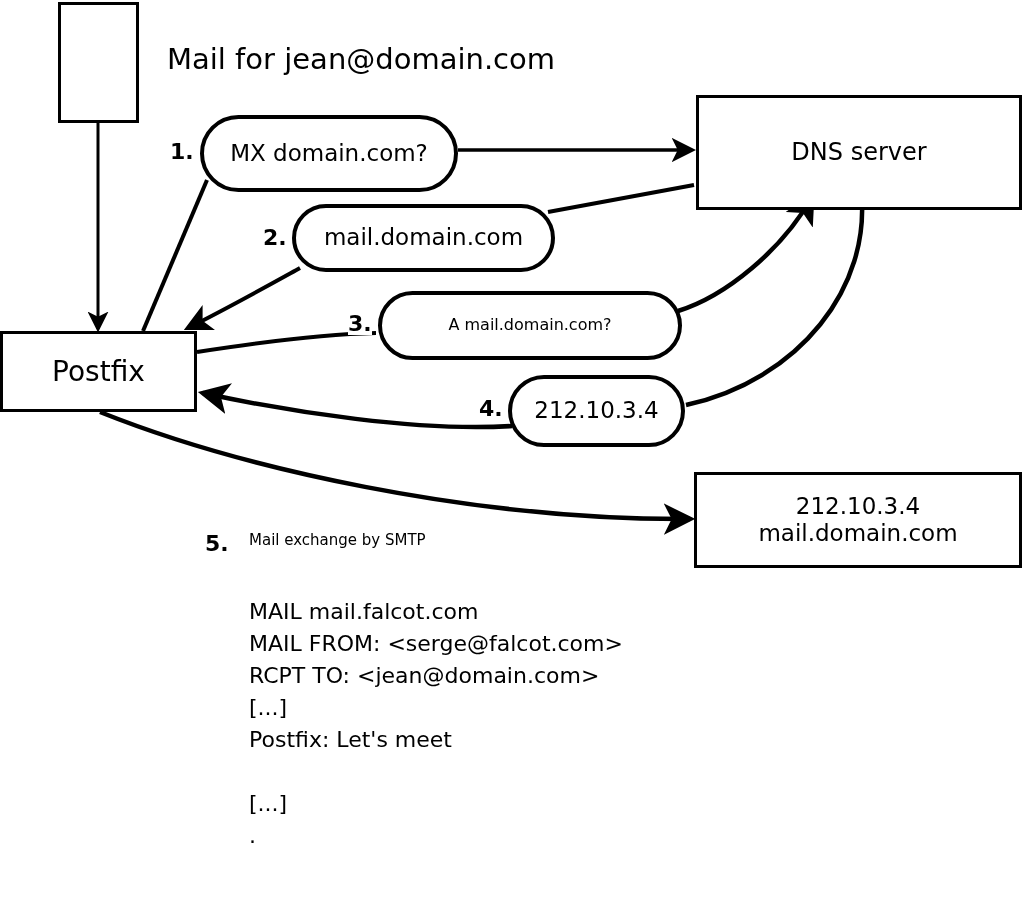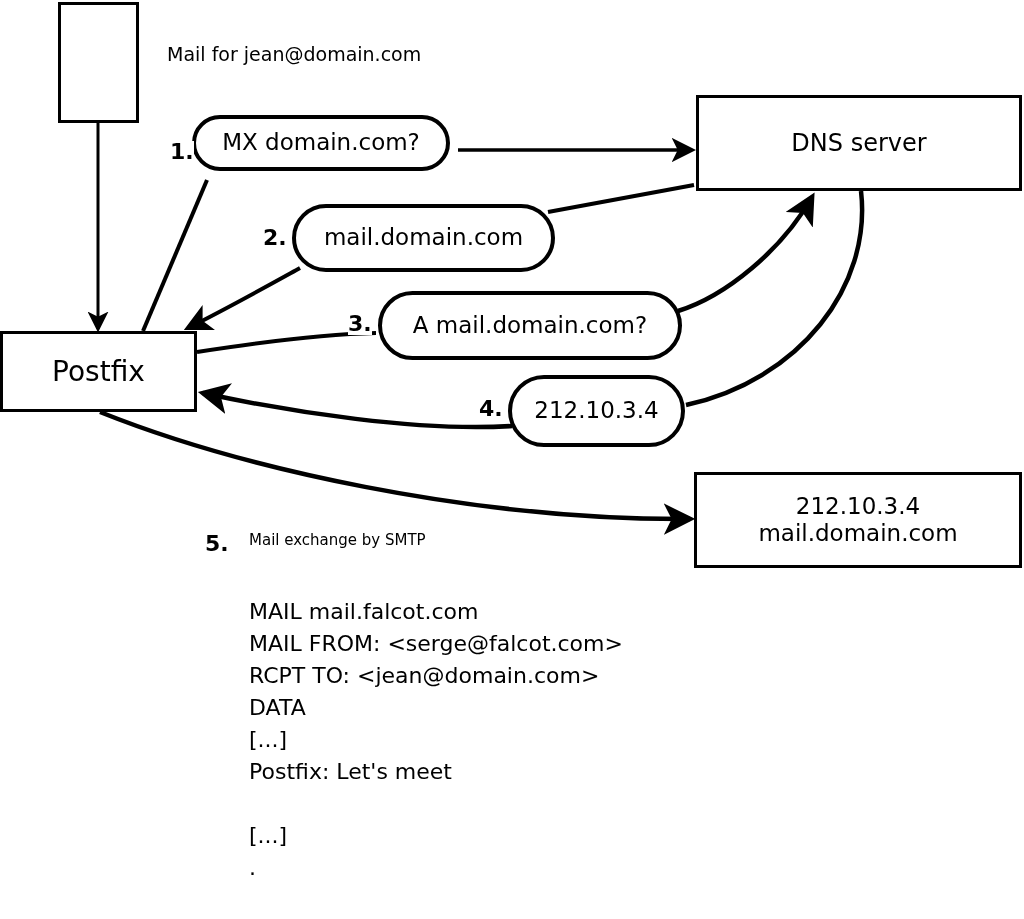--- a/index.html
+++ b/index.html
@@ -36,26 +36,26 @@
     text-align: center;
     line-height: 1.18;
   }
   .rect { border-radius: 0; }
   .pill { border-radius: 999px; border-width: 4px; }
   .node-label { white-space: nowrap; }
 
   
   #box-source   { left: 58px;  top: 2px;   width: 81px;  height: 121px; }
   #box-postfix  { left: 0px;   top: 331px; width: 197px; height: 81px;  font-size: 28px; }
-  #box-dns      { left: 696px; top: 95px;  width: 326px; height: 96px;  font-size: 24px; }
+  #box-dns      { left: 696px; top: 95px;  width: 326px; height: 115px;  font-size: 24px; }
   #box-mailsrv  { left: 694px; top: 472px; width: 328px; height: 96px;  font-size: 23px; }
 
-  #pill-1 { left: 192px; top: 115px; width: 258px; height: 56px; font-size: 23px; }
+  #pill-1 { left: 200px; top: 115px; width: 258px; height: 77px; font-size: 23px; }
   #pill-2 { left: 292px; top: 204px; width: 263px; height: 68px; font-size: 23px; }
-  #pill-3 { left: 378px; top: 291px; width: 304px; height: 69px; font-size: 23px; }
+  #pill-3 { left: 378px; top: 291px; width: 304px; height: 69px; font-size: 16px; }
   #pill-4 { left: 508px; top: 375px; width: 177px; height: 72px; font-size: 23px; }
 
   .step-num {
     position: absolute;
     font-weight: bold;
     font-size: 22px;
     z-index: 5;
     background: #ffffff;
     line-height: 1;
   }
@@ -63,21 +63,21 @@
   #num-2 { left: 263px; top: 227px; }
   #num-3 { left: 348px; top: 313px; }
   #num-4 { left: 479px; top: 398px; }
   #num-5 { left: 205px; top: 533px; }
 
   .free-text {
     position: absolute;
     white-space: pre;
     line-height: 1;
   }
-  #txt-mailfor { left: 167px; top: 45px;  font-size: 19px; }
+  #txt-mailfor { left: 167px; top: 45px;  font-size: 29px; }
   #txt-step5   { left: 249px; top: 533px; font-size: 15px; text-align: center; }
 
   #smtp-block {
     position: absolute;
     left: 249px;
     top: 596px;
     font-size: 22px;
     line-height: 32px;
     white-space: pre;
   }
@@ -152,15 +152,15 @@
   <span class="step-num" id="num-1">1.</span>
   <span class="step-num" id="num-2">2.</span>
   <span class="step-num" id="num-3">3.</span>
   <span class="step-num" id="num-4">4.</span>
   <span class="step-num" id="num-5">5.</span>
 
   <div class="free-text" id="txt-mailfor">Mail for jean@domain.com</div>
 
   <div class="free-text" id="txt-step5">Mail exchange by SMTP</div>
 
-  <div id="smtp-block"><div>MAIL mail.falcot.com</div><div>MAIL FROM: &lt;serge@falcot.com&gt;</div><div>RCPT TO: &lt;jean@domain.com&gt;</div><div>DATA</div><div>[...]</div><div>Postfix: Let's meet</div><div class="blank"></div><div>[...]</div><div>.</div></div>
+  <div id="smtp-block"><div>MAIL mail.falcot.com</div><div>MAIL FROM: &lt;serge@falcot.com&gt;</div><div>RCPT TO: &lt;jean@domain.com&gt;</div><div>[...]</div><div>Postfix: Let's meet</div><div class="blank"></div><div>[...]</div><div>.</div></div>
 
 </div>
 
 </body></html>

